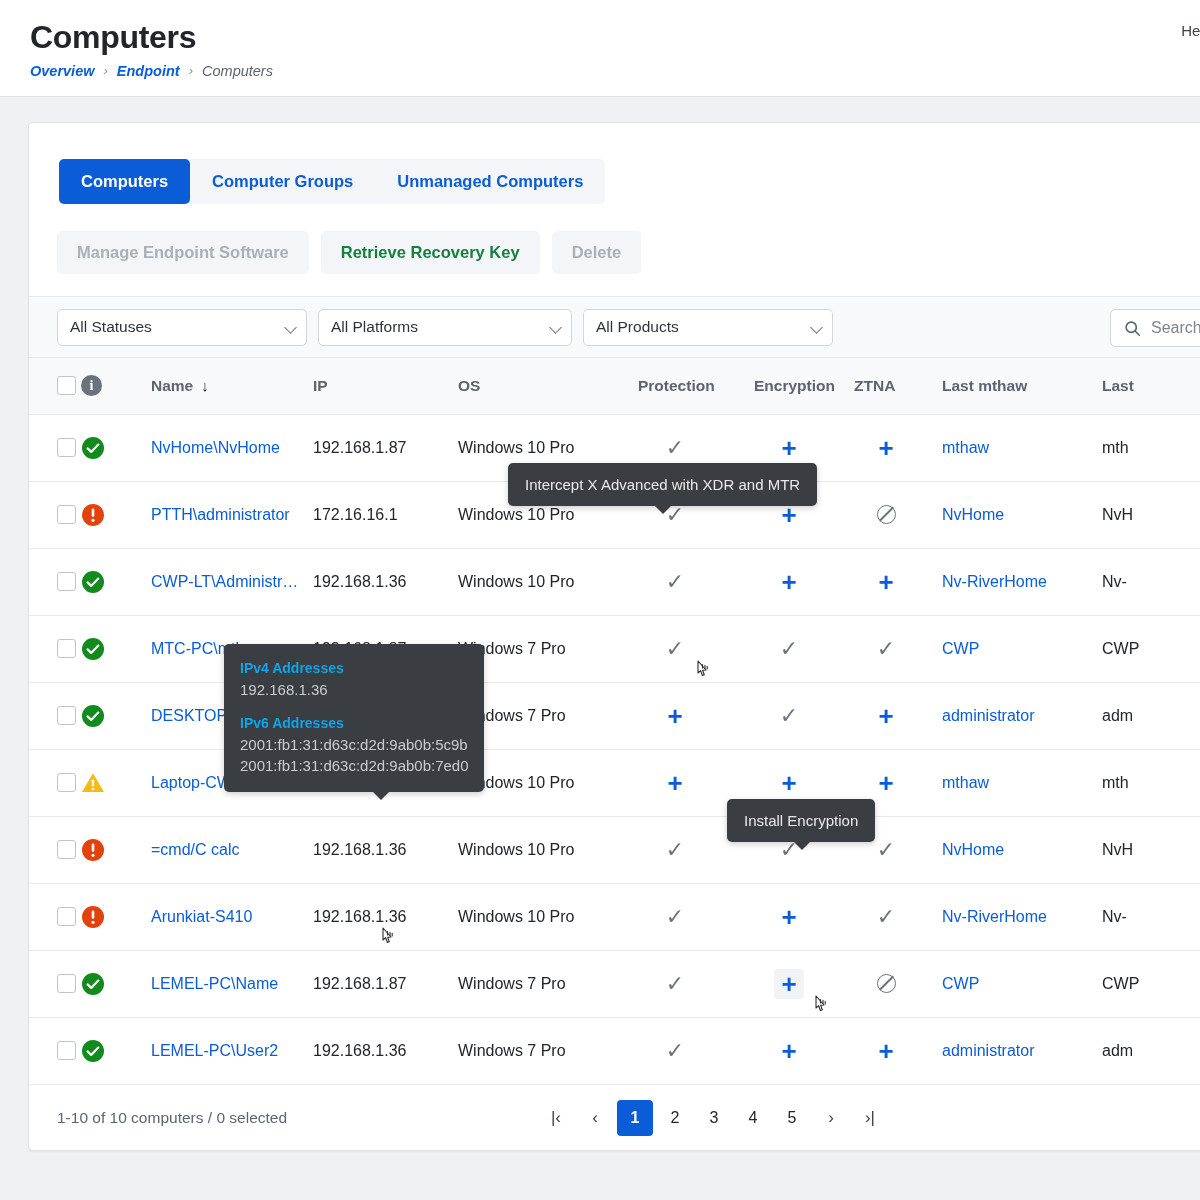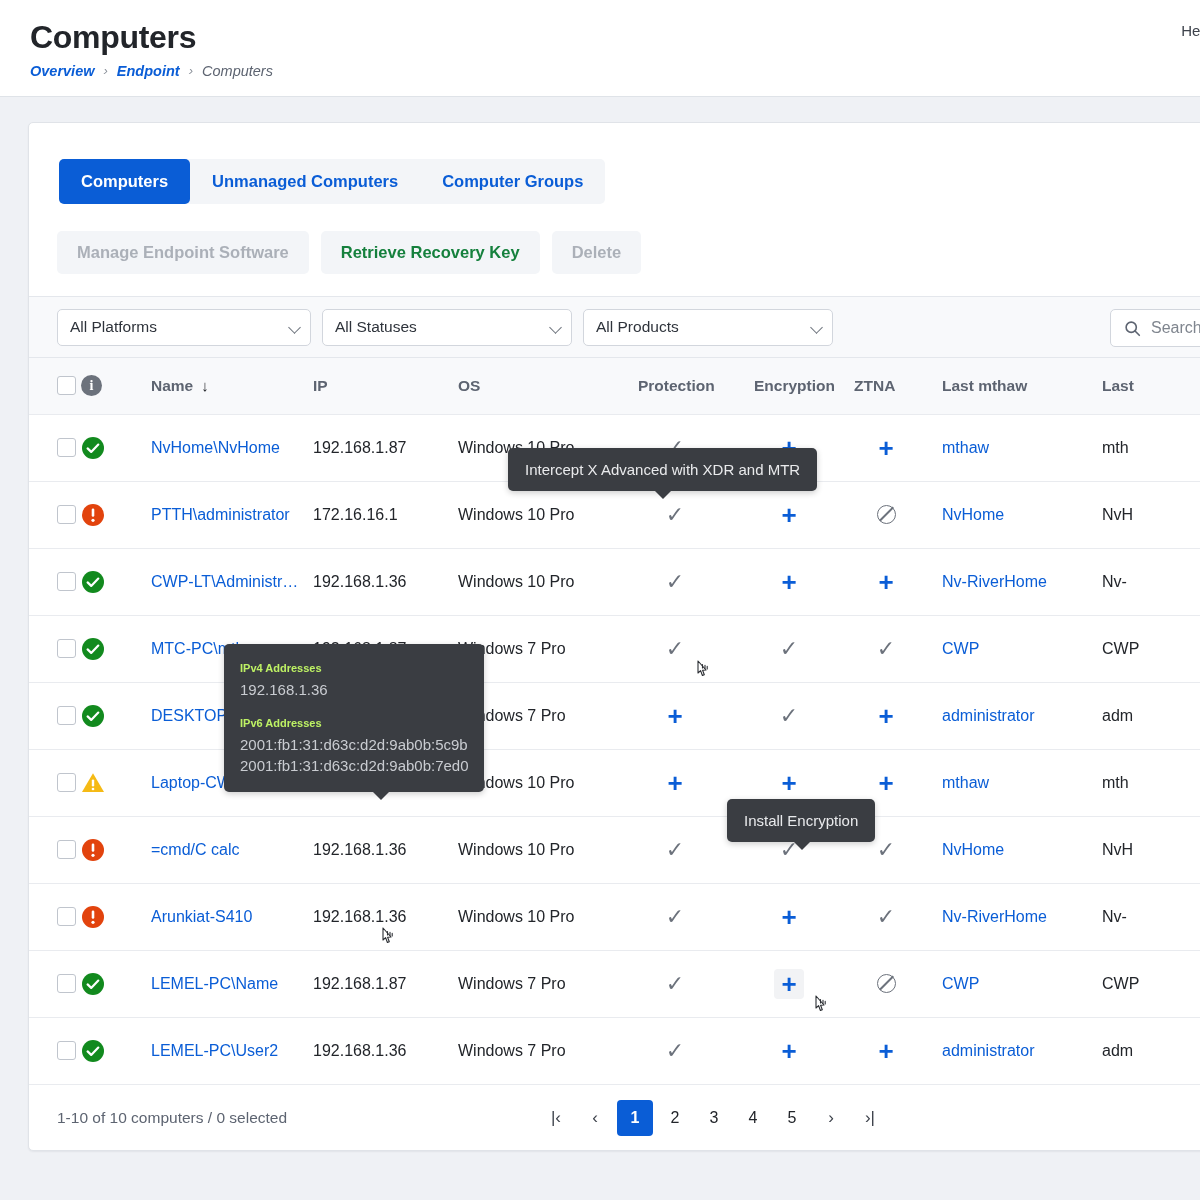--- a/index.html
+++ b/index.html
@@ -273,29 +273,29 @@
   .tip-arrow {
     position: absolute;
     bottom: -8px;
     width: 0; height: 0;
     border-left: 9px solid transparent;
     border-right: 9px solid transparent;
     border-top: 9px solid #3a3d42;
   }
   .tip-simple { padding: 11px 17px; white-space: nowrap; }
 
-  #tip-protection { left: 508px; top: 448px; }
+  #tip-protection { left: 508px; top: 463px; }
   #tip-protection .tip-arrow { left: 146px; }
 
   #tip-encryption { left: 705px; top: 799px; margin-left: 22px; }
   #tip-encryption .tip-arrow { left: 66px; }
 
   #tip-ip { left: 224px; top: 644px; width: 260px; padding: 14px 16px 16px 16px; }
   #tip-ip .tip-arrow { left: 148px; }
-  .tip-head { font-weight: bold; color: #bef264; font-size: 11px; }
+  .tip-head { font-weight: bold; color: #0ea5e9; font-size: 14px; }
   .tip-val { color: #c9ccd1; font-size: 15px; }
   .tip-gap { height: 13px; }
 
   
   .cursor { position: absolute; z-index: 60; width: 17px; height: 22px; }
 </style>
 </head>
 <body>
 
 <div class="page-header">
@@ -308,39 +308,39 @@
     <span class="crumb-current">Computers</span>
   </div>
   <div class="help-link">Help</div>
 </div>
 
 <div class="card">
 
   
   <div class="tabbar">
     <div class="tab active">Computers</div>
+    <div class="tab">Computer Groups</div>
     <div class="tab">Unmanaged Computers</div>
-    <div class="tab">Computer Groups</div>
   </div>
 
   
   <div class="actionbar">
     <button class="act-btn disabled">Manage Endpoint Software</button>
     <button class="act-btn enabled">Retrieve Recovery Key</button>
     <button class="act-btn disabled">Delete</button>
   </div>
 
   
   <div class="filterbar">
+    <div class="select w2">
+      <span class="select-label">All Statuses</span>
+      <span class="chev"></span>
+    </div>
     <div class="select w1">
       <span class="select-label">All Platforms</span>
-      <span class="chev"></span>
-    </div>
-    <div class="select w2">
-      <span class="select-label">All Statuses</span>
       <span class="chev"></span>
     </div>
     <div class="select w3">
       <span class="select-label">All Products</span>
       <span class="chev"></span>
     </div>
     <div class="searchbox">
       <svg width="17" height="17" viewBox="0 0 20 20">
         <circle cx="8.5" cy="8.5" r="6" fill="none" stroke="#5d6471" stroke-width="1.9"></circle>
         <line x1="13" y1="13" x2="18" y2="18" stroke="#5d6471" stroke-width="1.9" stroke-linecap="round"></line>

